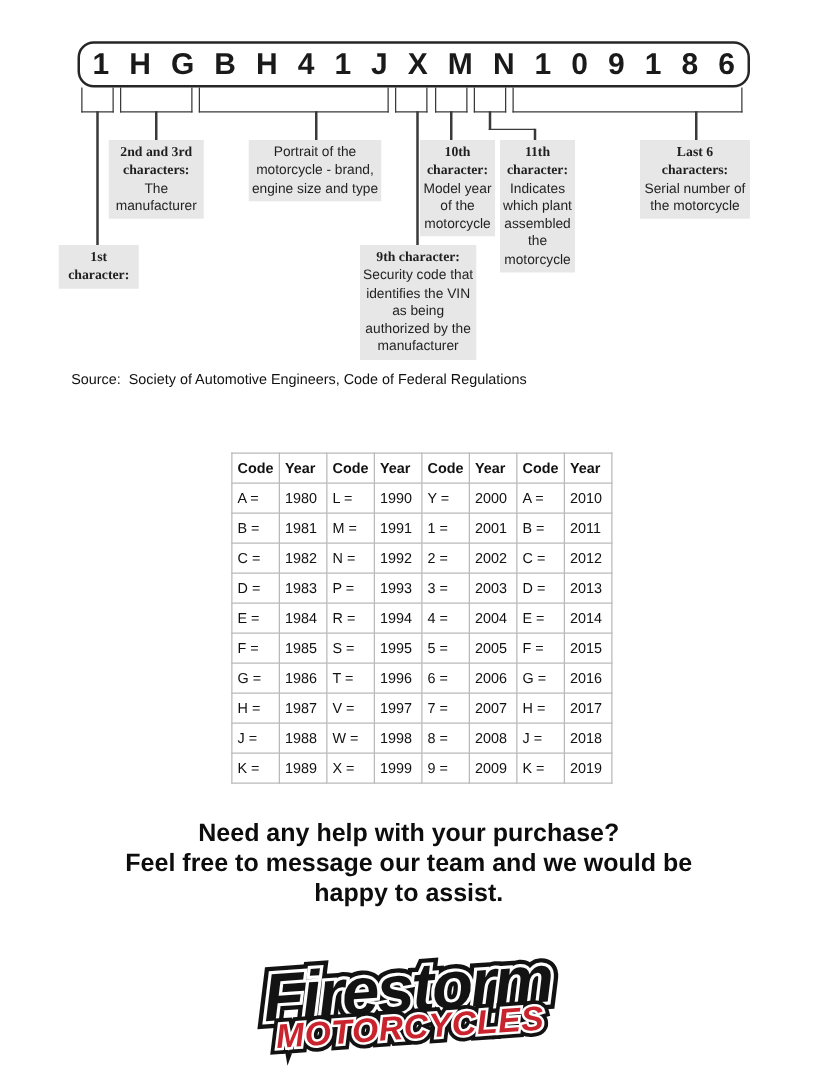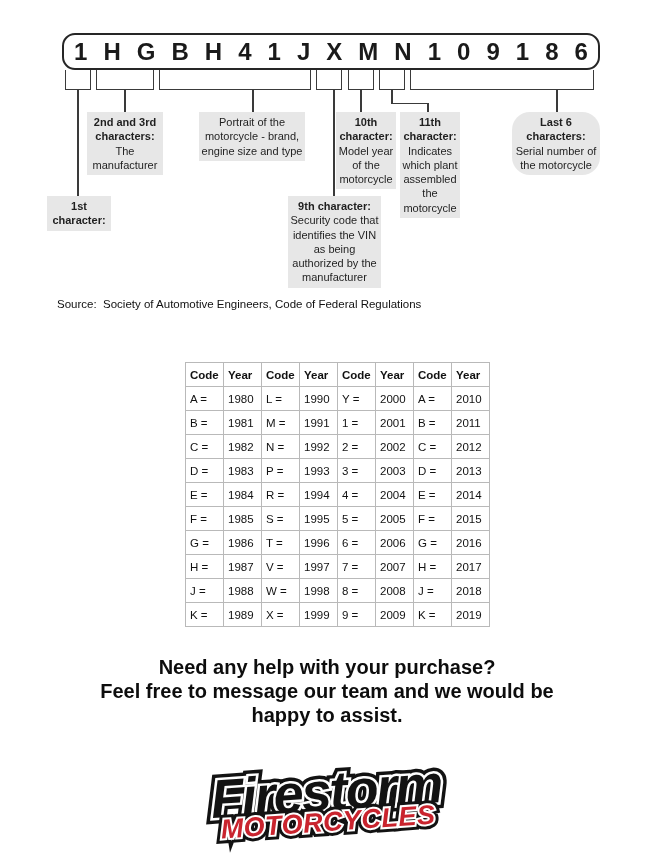--- a/index.html
+++ b/index.html
@@ -20,21 +20,21 @@
     position:absolute;top:70px;height:20px;box-sizing:border-box;
     border-left:1.5px solid #3a3a3a;border-right:1.5px solid #3a3a3a;border-bottom:1.5px solid #3a3a3a;
   }
   .vline{position:absolute;width:1.5px;background:#3a3a3a;}
   .hline{position:absolute;height:1.5px;background:#3a3a3a;}
   
   .callout{
     position:absolute;background:#e7e7e7;text-align:center;
     font-size:11px;line-height:1.3;padding:3px 2px;box-sizing:border-box;color:#1f1f1f;
   }
-  .callout .head{font-weight:bold;}
+  .callout .head{font-weight:bold;font-family:Liberation Serif, serif;}
   
   .source-note{position:absolute;left:57px;top:298px;font-size:11.5px;color:#111;white-space:pre;}
   
   .year-table{
     position:absolute;left:185px;top:362px;border-collapse:collapse;
     font-size:11.5px;color:#111;background:#fff;
   }
   .year-table th,.year-table td{
     border:1px solid #b9b9b9;padding:5px 4px;text-align:left;
     min-width:29px;height:13px;white-space:nowrap;
@@ -121,21 +121,21 @@
     <div class="body">Security code that identifies the VIN as being authorized by the manufacturer</div>
   </div>
   <div class="callout" style="left:336px;top:112px;width:60px;">
     <div class="head">10th character:</div>
     <div class="body">Model year of the motorcycle</div>
   </div>
   <div class="callout" style="left:400px;top:112px;width:60px;">
     <div class="head">11th character:</div>
     <div class="body">Indicates which plant assembled the motorcycle</div>
   </div>
-  <div class="callout" style="left:512px;top:112px;width:88px;border-radius:18px;">
+  <div class="callout" style="left:512px;top:112px;width:88px;">
     <div class="head">Last 6 characters:</div>
     <div class="body">Serial number of the motorcycle</div>
   </div>
 
   <div class="source-note">Source:  Society of Automotive Engineers, Code of Federal Regulations</div>
 
   <table class="year-table">
     <thead>
         <tr>
           <th>Code</th>

